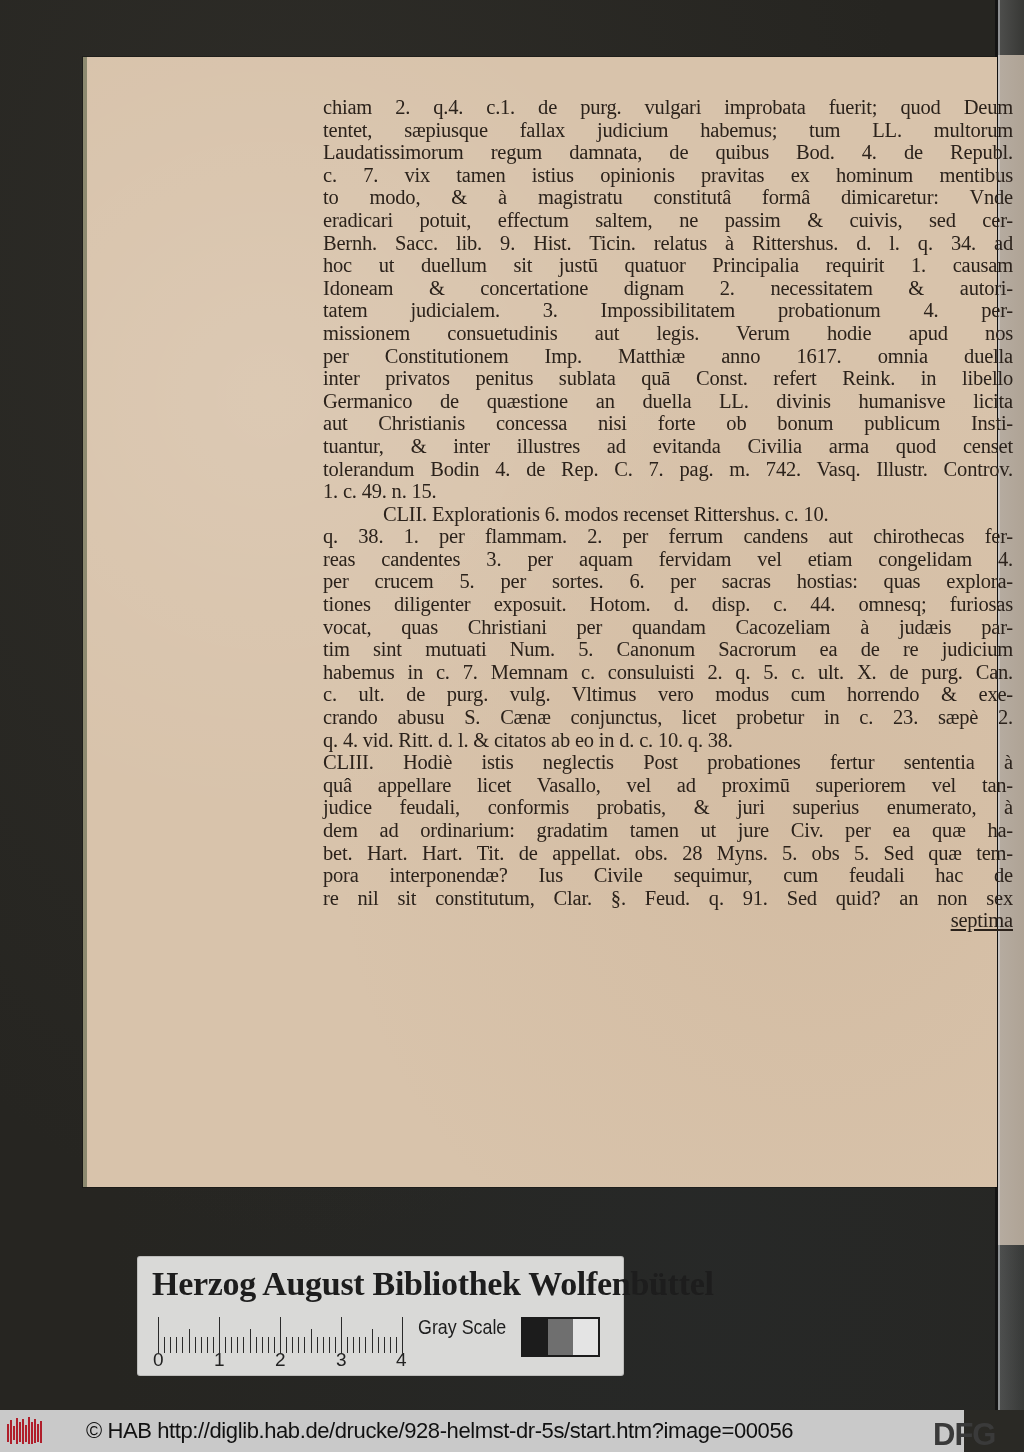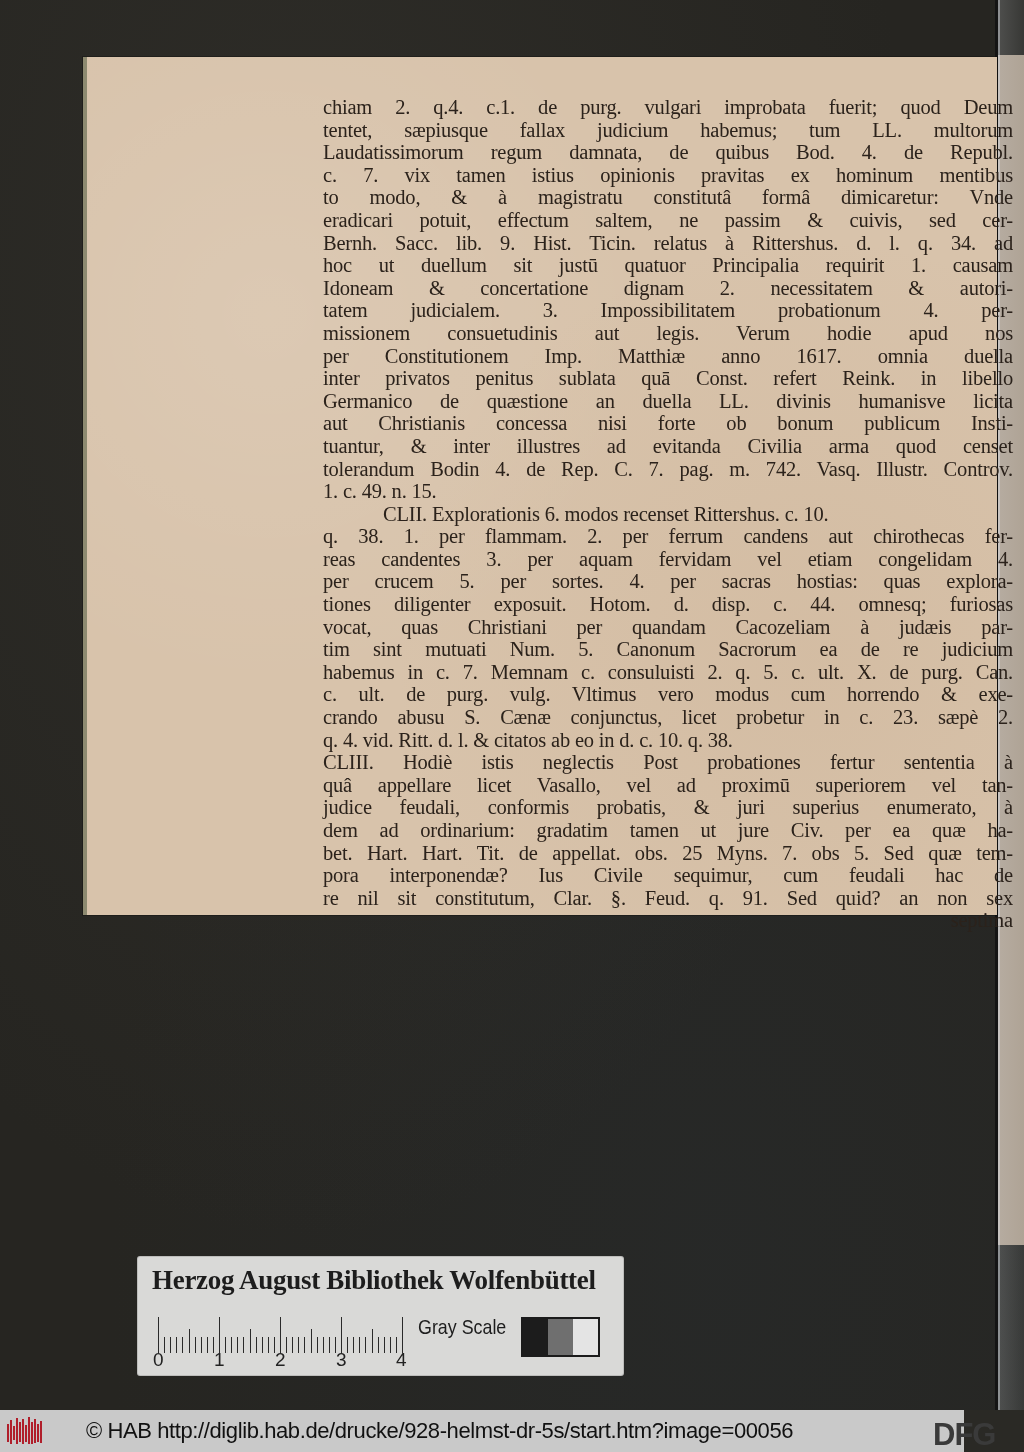--- a/index.html
+++ b/index.html
@@ -19,48 +19,48 @@
       position: absolute; left: 995px; top: 0; width: 29px; height: 1410px;
       background: linear-gradient(90deg, rgba(200,205,210,0.25), rgba(160,170,175,0.12));
       border-left: 3px solid #141414;
       box-shadow: inset 2px 0 0 rgba(220,225,230,0.45);
     }
     .glass-page {
       position: absolute; left: 998px; top: 55px; width: 26px; height: 1190px;
       background: #c9b7a3; opacity: 0.85;
     }
     .page {
-      position: absolute; left: 83px; top: 57px; width: 910px; height: 858px;
+      position: absolute; left: 83px; top: 57px; width: 910px; height: 1130px;
       background:
         radial-gradient(circle at 20% 30%, rgba(255,255,255,0.10), transparent 40%),
         radial-gradient(circle at 80% 70%, rgba(170,130,90,0.10), transparent 45%),
         #d8c3ab;
       border-left: 4px solid #8d8a70;
       box-shadow: 0 0 0 1px rgba(0,0,0,0.25);
     }
     .text-block {
       position: absolute; left: 236px; top: 39px; width: 690px;
       color: #2b221b;
       font-size: 20.5px; line-height: 22.6px;
       letter-spacing: -0.2px;
     }
     .line { white-space: nowrap; height: 22.6px; text-align: justify; text-align-last: justify; }
     .line.indent { padding-left: 60px; }
     .line.last { text-align-last: left; }
-    .line.right { text-align: right; text-align-last: right; }
+    .line.right { text-align: right; text-align-last: right; text-decoration: underline; }
     
     .card {
       position: absolute; left: 138px; top: 1257px; width: 485px; height: 118px;
       background: #d9d9d7; border-radius: 2px;
       box-shadow: 0 0 0 1px #bdbdbb;
     }
     .card-title {
       position: absolute; left: 14px; top: 8px;
       font-family: "Liberation Serif", serif; font-weight: bold;
-      font-size: 27px; color: #1d1d1d; letter-spacing: -0.3px; white-space: nowrap;
+      font-size: 34px; color: #1d1d1d; letter-spacing: -0.3px; white-space: nowrap;
     }
     .ruler { position: absolute; left: 20px; top: 56px; width: 245px; height: 40px; }
     .tick { position: absolute; bottom: 0; width: 1px; background: #2a2a2a; }
     .ruler-label {
       position: absolute; top: 92px; font-family: "Liberation Sans", sans-serif;
       font-size: 19px; color: #222;
     }
     .grayscale-label {
       position: absolute; left: 280px; top: 58px;
       font-family: "Liberation Sans", sans-serif; font-size: 21px; color: #1d1d1d;
@@ -112,33 +112,33 @@
       <div class="line">per Constitutionem Imp. Matthiæ anno 1617. omnia duella</div>
       <div class="line">inter privatos penitus sublata quā Const. refert Reink. in libello</div>
       <div class="line">Germanico de quæstione an duella LL. divinis humanisve licita</div>
       <div class="line">aut Christianis concessa nisi forte ob bonum publicum Insti-</div>
       <div class="line">tuantur, &amp; inter illustres ad evitanda Civilia arma quod censet</div>
       <div class="line">tolerandum Bodin 4. de Rep. C. 7. pag. m. 742. Vasq. Illustr. Controv.</div>
       <div class="line last">1. c. 49. n. 15.</div>
       <div class="line indent last">CLII.   Explorationis 6. modos recenset Rittershus. c. 10.</div>
       <div class="line">q. 38. 1. per flammam. 2. per ferrum candens aut chirothecas fer-</div>
       <div class="line">reas candentes 3. per aquam fervidam vel etiam congelidam 4.</div>
-      <div class="line">per crucem 5. per sortes. 4. per sacras hostias: quas explora-</div>
+      <div class="line">per crucem 5. per sortes. 6. per sacras hostias: quas explora-</div>
       <div class="line">tiones diligenter exposuit. Hotom. d. disp. c. 44. omnesq; furiosas</div>
       <div class="line">vocat, quas Christiani per quandam Cacozeliam à judæis par-</div>
       <div class="line">tim sint mutuati Num. 5. Canonum Sacrorum ea de re judicium</div>
       <div class="line">habemus in c. 7. Memnam c. consuluisti 2. q. 5. c. ult. X. de purg. Can.</div>
       <div class="line">c. ult. de purg. vulg.   Vltimus vero modus cum horrendo &amp; exe-</div>
       <div class="line">crando abusu S. Cænæ conjunctus, licet probetur in c. 23. sæpè 2.</div>
       <div class="line last">q. 4. vid. Ritt. d. l. &amp; citatos ab eo in d. c. 10. q. 38.</div>
       <div class="line">CLIII. Hodiè istis neglectis Post probationes fertur sententia à</div>
       <div class="line">quâ appellare licet Vasallo, vel ad proximū superiorem vel tan-</div>
       <div class="line">judice feudali, conformis probatis, &amp; juri superius enumerato, à</div>
       <div class="line">dem ad ordinarium: gradatim tamen ut jure Civ. per ea quæ ha-</div>
-      <div class="line">bet. Hart. Hart. Tit. de appellat. obs. 25 Myns. 7. obs 5. Sed quæ tem-</div>
+      <div class="line">bet. Hart. Hart. Tit. de appellat. obs. 28 Myns. 5. obs 5. Sed quæ tem-</div>
       <div class="line">pora interponendæ? Ius Civile sequimur, cum feudali hac de</div>
       <div class="line">re nil sit constitutum, Clar. §. Feud. q. 91.   Sed quid? an non sex</div>
       <div class="line right">septima</div>
     </div>
 </div>
 
 <div class="card">
   <div class="card-title">Herzog August Bibliothek Wolfenbüttel</div>
   <div class="ruler" id="ruler">
       <div class="tick" style="left: 0px; height: 36px;"></div>

